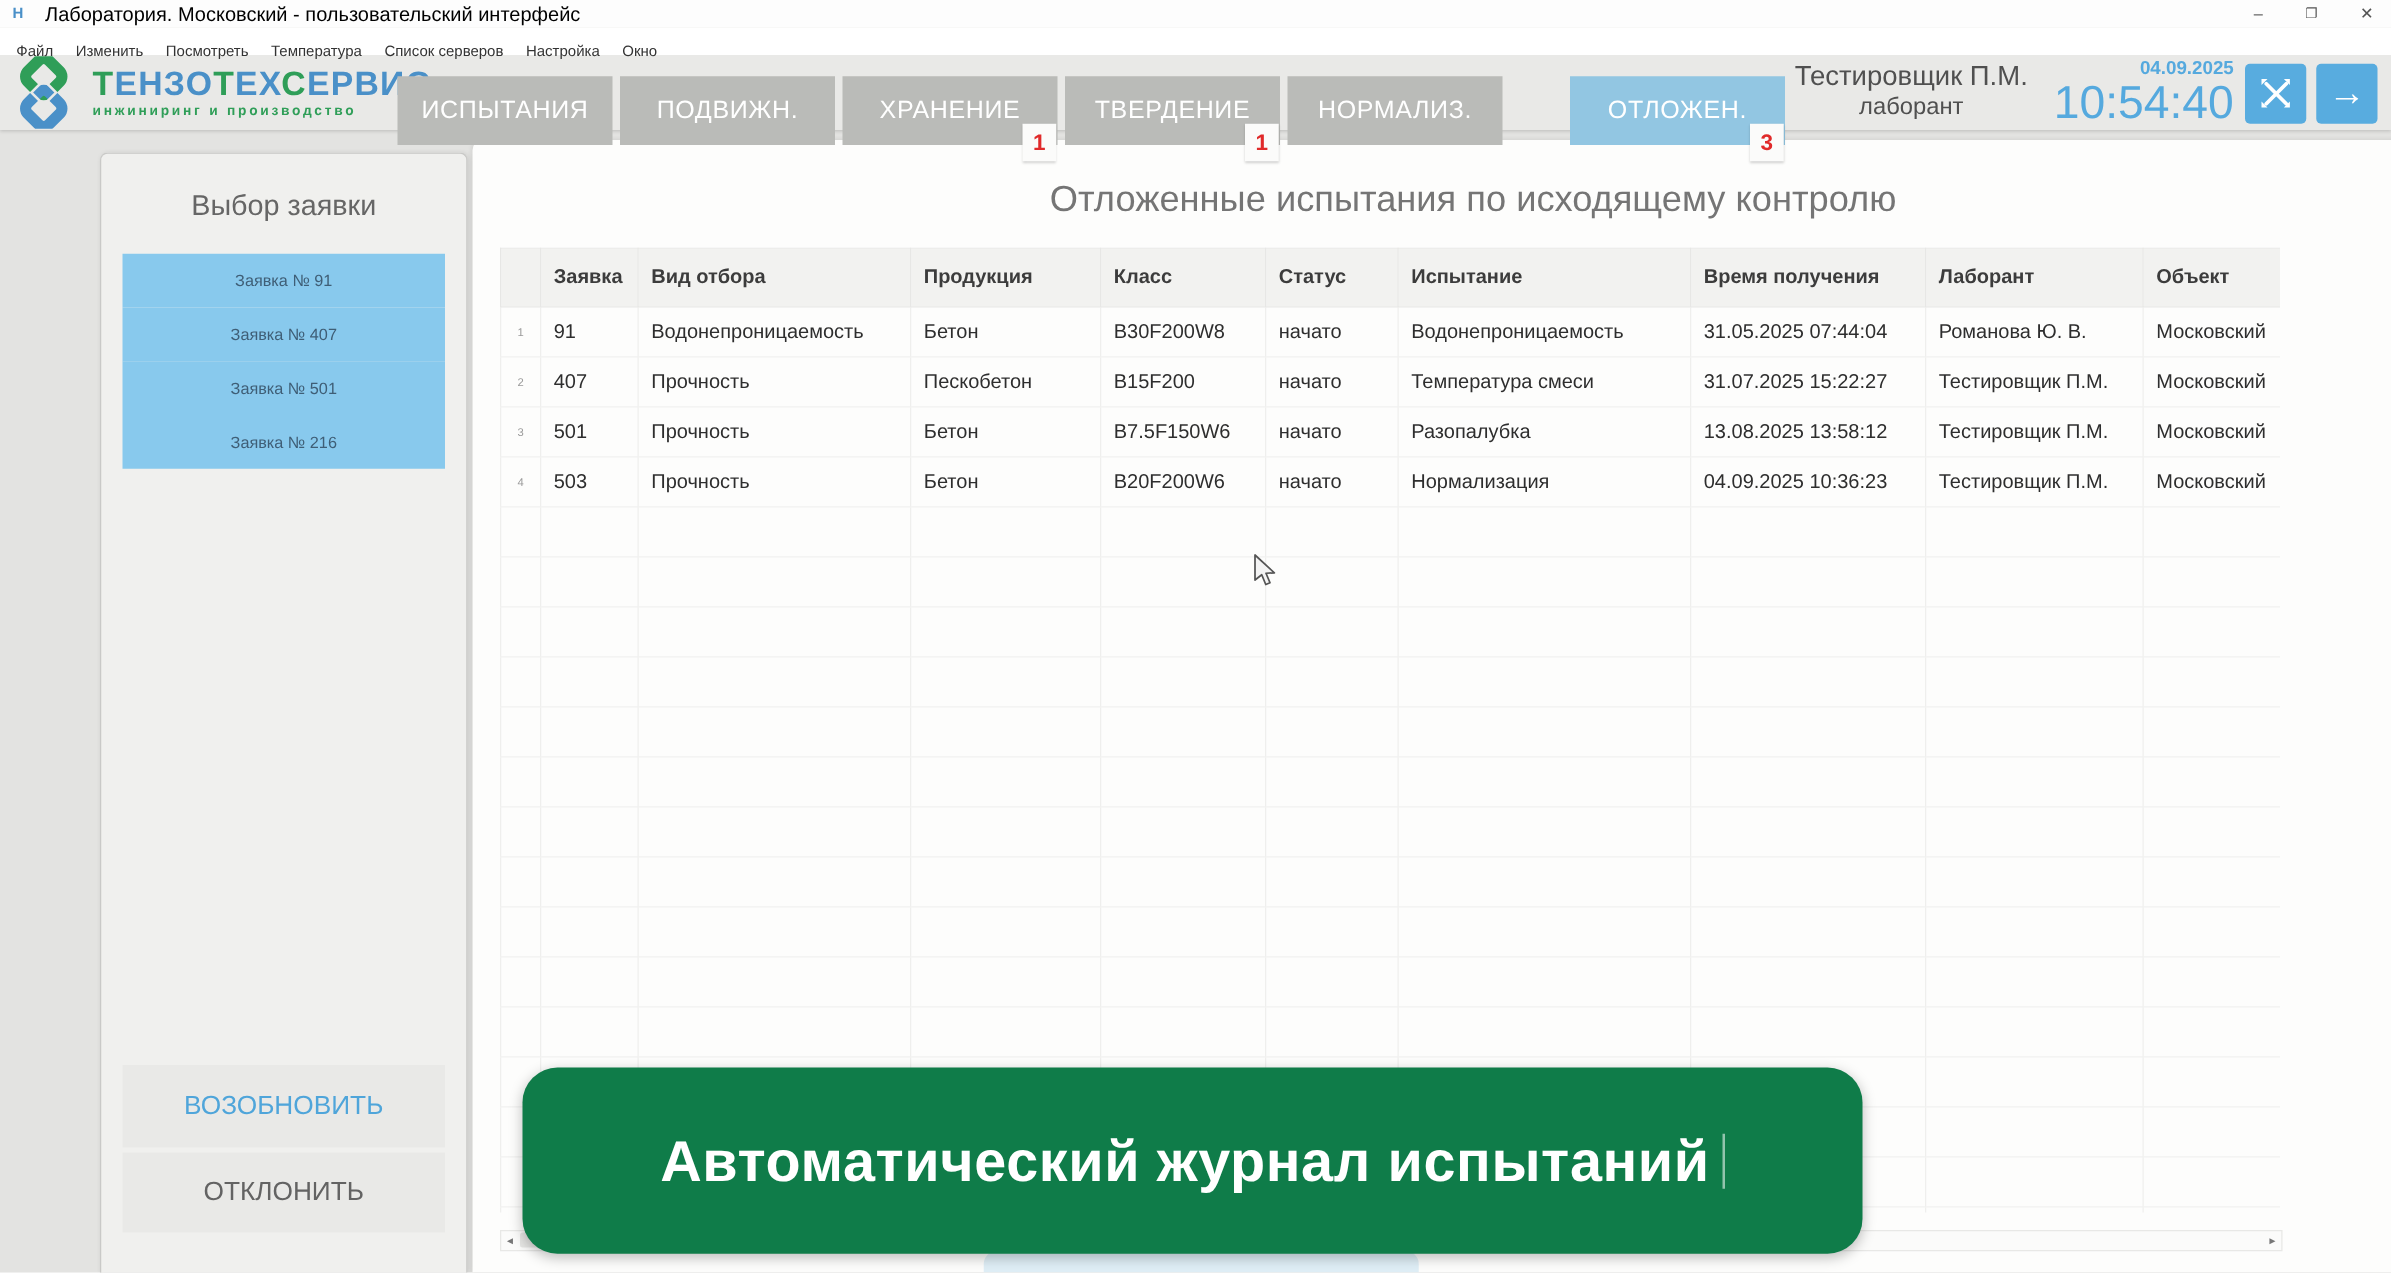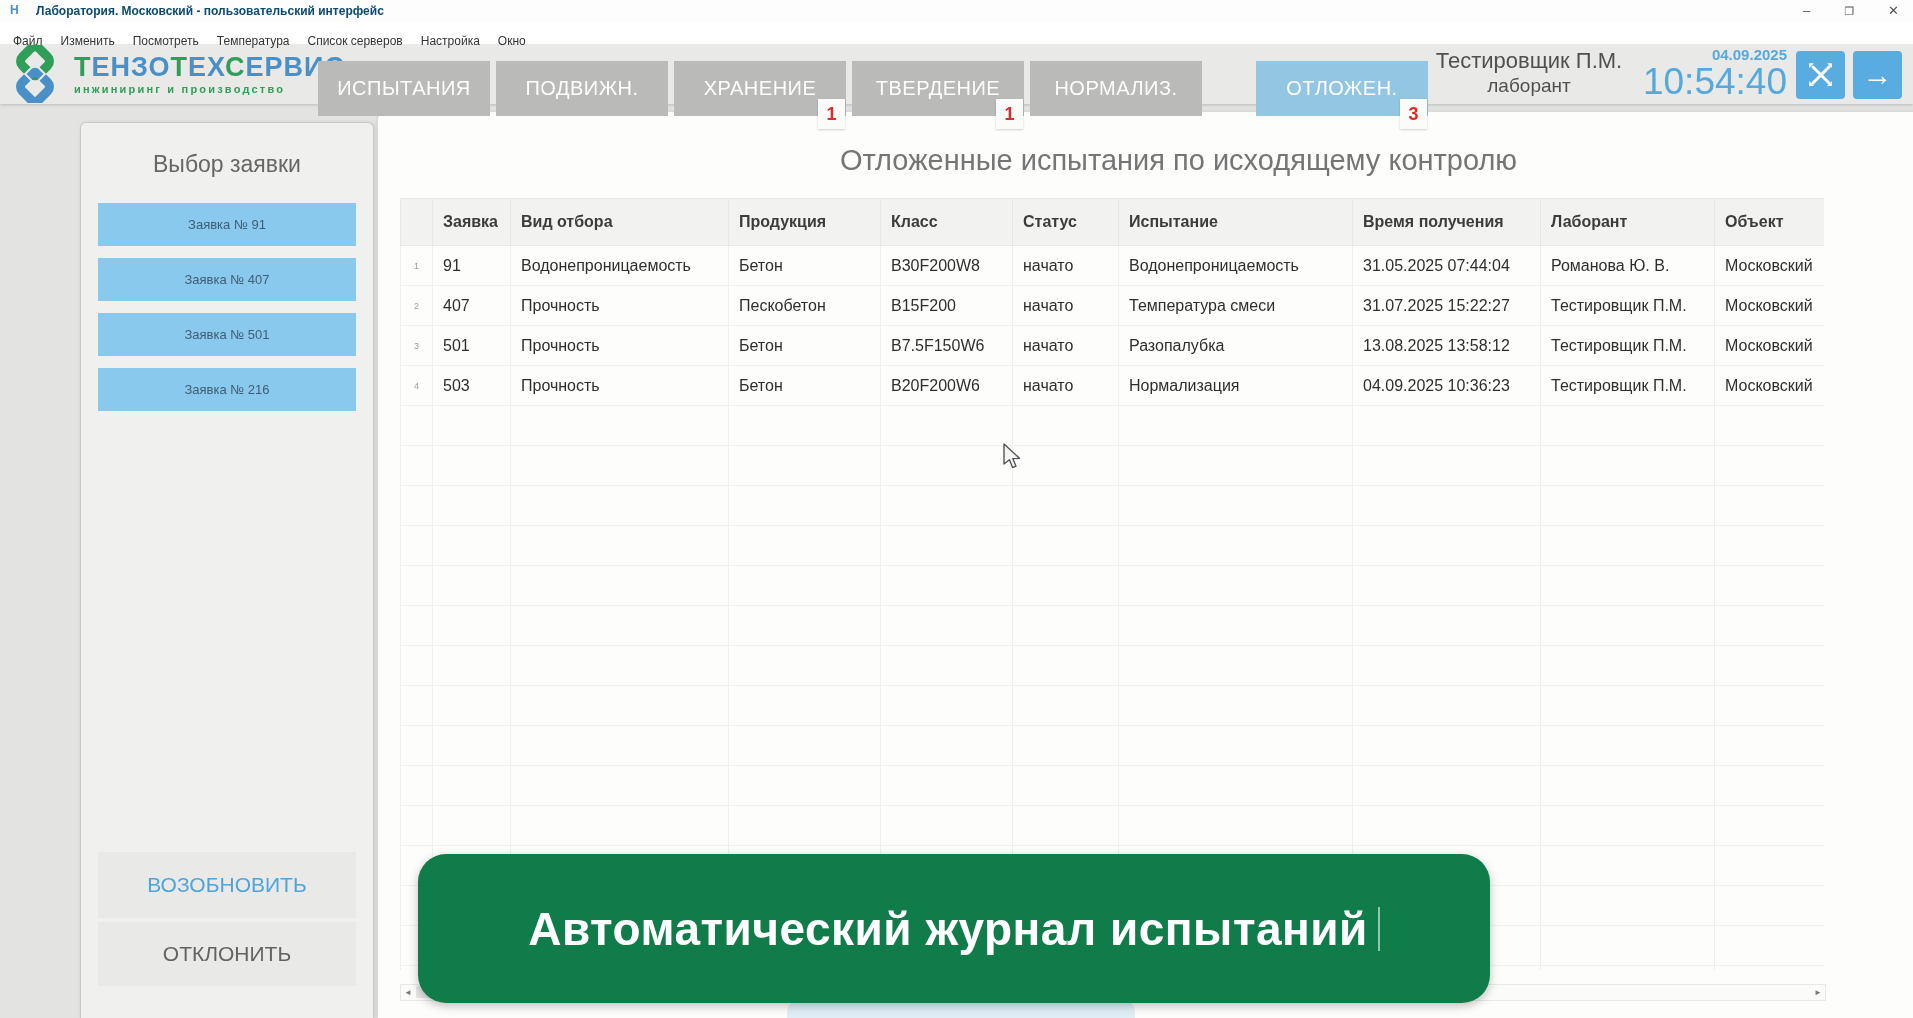--- a/index.html
+++ b/index.html
@@ -2,21 +2,21 @@
 <html><head>
 <meta charset="utf-8">
 <style>
   html,body{margin:0;padding:0;overflow:hidden;}
   body{width:1913px;height:1018px;position:relative;background:#e3e3e1;
        font-family:"Liberation Sans",sans-serif;-webkit-font-smoothing:antialiased;}
 
   
   .titlebar{position:absolute;left:0;top:0;right:0;height:22px;background:#fdfdfd;z-index:20;}
   .titlebar-icon{position:absolute;left:10px;top:3px;font-size:12px;font-weight:bold;color:#4a90c8;}
-  .titlebar-text{position:absolute;left:36px;top:4px;font-size:12px;font-weight:bold;color:#0c4a6e;}
+  .titlebar-text{position:absolute;left:36px;top:4px;font-size:16px;font-weight:normal;color:#000000;}
   .win-controls{position:absolute;right:14px;top:0;height:22px;display:flex;gap:34px;align-items:center;color:#555;font-size:13px;}
   .win-controls span{cursor:default;line-height:22px;}
 
   
   .menubar{position:absolute;left:0;top:22px;right:0;height:22px;background:#ffffff;display:flex;align-items:center;padding-left:4px;z-index:20;}
   .menu-item{font-size:12px;color:#333;padding:0 9px;margin-top:16px;}
 
   
   .band{position:absolute;left:0;top:44px;right:0;height:60px;background:#e9e9e7;box-shadow:0 1px 3px rgba(0,0,0,.18);z-index:10;}
   .logo{position:absolute;left:6px;top:1px;display:flex;align-items:center;}
@@ -38,21 +38,21 @@
   .clock-time{font-size:37px;line-height:38px;}
   .hdr-btn{position:absolute;top:7px;width:49px;height:48px;background:#58acdf;border-radius:4px;
            display:flex;align-items:center;justify-content:center;color:#fff;cursor:pointer;}
   .hdr-btn.fullscreen{right:68px;}
   .hdr-btn.exit{right:11px;font-size:30px;line-height:30px;}
 
   
   .sidebar{position:absolute;left:80px;top:122px;width:292px;height:896px;background:#f0f0ee;
            border:1px solid #c9c9c7;border-bottom:none;border-radius:6px 6px 0 0;box-shadow:1px 1px 4px rgba(0,0,0,.10);z-index:4;}
   .sidebar-title{text-align:center;padding-top:28px;font-size:23px;color:#666;}
-  .request-list{position:absolute;left:17px;right:17px;top:80px;display:flex;flex-direction:column;gap:12px;justify-content:space-between;}
+  .request-list{position:absolute;left:17px;right:17px;top:80px;display:flex;flex-direction:column;gap:0;justify-content:space-between;}
   .request-btn{height:43px;background:#88c9ed;border:none;font-family:inherit;font-size:13px;color:#3f5e76;cursor:pointer;}
   .sidebar-action{position:absolute;left:17px;right:17px;border:none;background:#e9e9e7;font-family:inherit;cursor:pointer;}
   .btn-resume{top:729px;height:66px;color:#4fa5da;font-size:21px;}
   .btn-decline{top:799px;height:64px;color:#636363;font-size:21px;}
 
   
   .main-panel{position:absolute;left:378px;top:112px;width:1601px;height:906px;background:#fdfdfc;
               border-radius:8px 8px 0 0;box-shadow:0 0 4px rgba(0,0,0,.10);z-index:3;}
   .main-title{text-align:center;padding-top:32px;font-size:29px;color:#757575;}
   .table-wrap{position:absolute;left:22px;top:86px;width:1424px;height:772px;overflow:hidden;}

